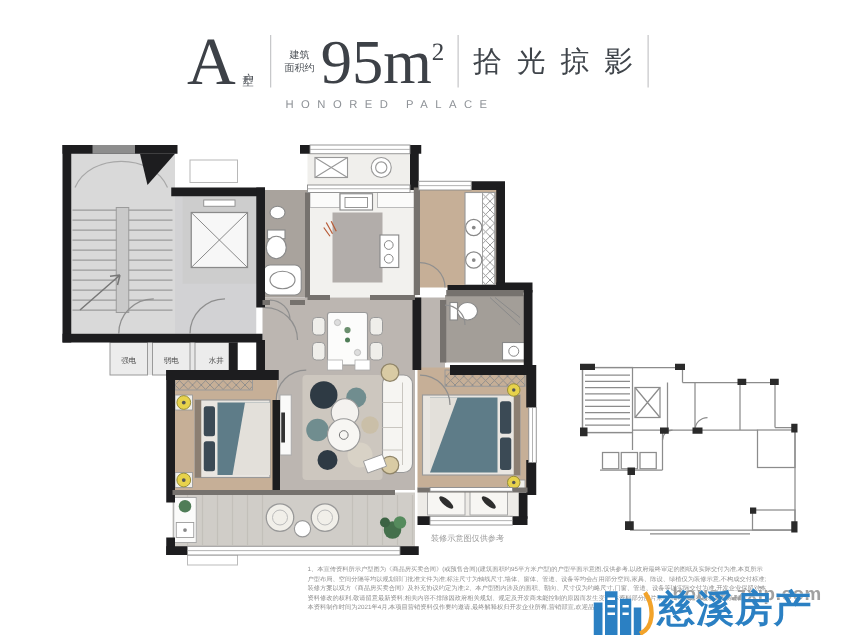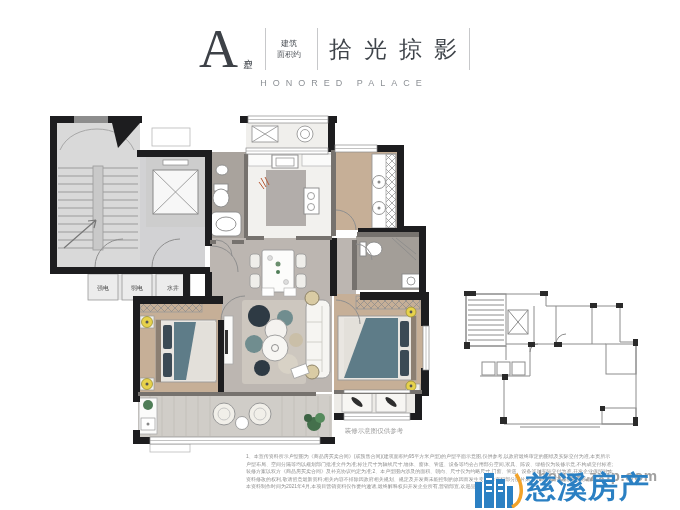--- a/index.html
+++ b/index.html
@@ -9,21 +9,21 @@
   .hdr{position:absolute;top:22px;left:0;width:680px;display:flex;justify-content:center;
        align-items:center;color:var(--text_dark);}
   .hdr-a{font-family:"Liberation Serif",serif;font-size:54px;line-height:1;}
   .hdr-unit{writing-mode:vertical-rl;font-size:9px;letter-spacing:2px;margin:8px 0 0 3px;color:#4a4f55;}
   .vdiv{width:1px;height:42px;background:#c7c8ca;margin:0 11px;}
   .area-label{font-size:8px;line-height:1.4;color:#4a4f55;margin-right:5px;text-align:center;}
   .hdr-95{font-family:"Liberation Serif",serif;font-size:50px;line-height:1;}
   .hdr-95 sup{font-size:20px;}
   .tagline{font-family:"Liberation Serif",serif;font-size:23px;letter-spacing:12px;color:#3f444a;}
   .subtitle{position:absolute;top:78px;left:0;width:624px;text-align:center;font-size:9px;
-            letter-spacing:6px;color:#8d9196;padding-left:32px;}
+            letter-spacing:6px;color:#8d9196;}
   
   .apt-title{position:absolute;left:34px;top:456px;font-size:31px;font-weight:bold;
              letter-spacing:3px;color:#464646;}
   .disclaimer{position:absolute;left:246px;top:453px;width:432px;font-size:5px;
               line-height:7.6px;color:#8f8f8f;z-index:1;}
   .disclaimer div{white-space:nowrap;overflow:hidden;}
   
   .wm{position:absolute;left:474px;top:452px;width:206px;height:56px;z-index:2;}
   .wm-url{position:absolute;left:64px;top:15px;font-size:15px;font-weight:bold;color:#a0a0a0;
           letter-spacing:.5px;}
@@ -336,20 +336,21 @@
   </svg>
 
   <div class="hdr">
     <span class="hdr-a">A</span>
     <span class="hdr-unit">户型</span>
     <span class="vdiv"></span>
     <span class="area-label">
       <div>建筑</div>
       <div>面积约</div>
     </span>
+    <span class="hdr-95"><span>95m</span><sup>2</sup></span>
     <span class="vdiv"></span>
     <span class="tagline">拾光掠影</span>
     <span class="vdiv" style="margin-left:0;"></span>
   </div>
   <div class="subtitle">HONORED PALACE</div>
 
 
   <div class="disclaimer">
     <div>1、本宣传资料所示户型图为《商品房买卖合同》(或预售合同)(建筑面积约95平方米户型)的户型平面示意图,仅供参考,以政府最终审定的图纸及实际交付为准,本页所示</div>
     <div>户型布局、空间分隔等均以规划部门批准文件为准;标注尺寸为轴线尺寸,墙体、窗体、管道、设备等均会占用部分空间,家具、陈设、绿植仅为装修示意,不构成交付标准;</div>

